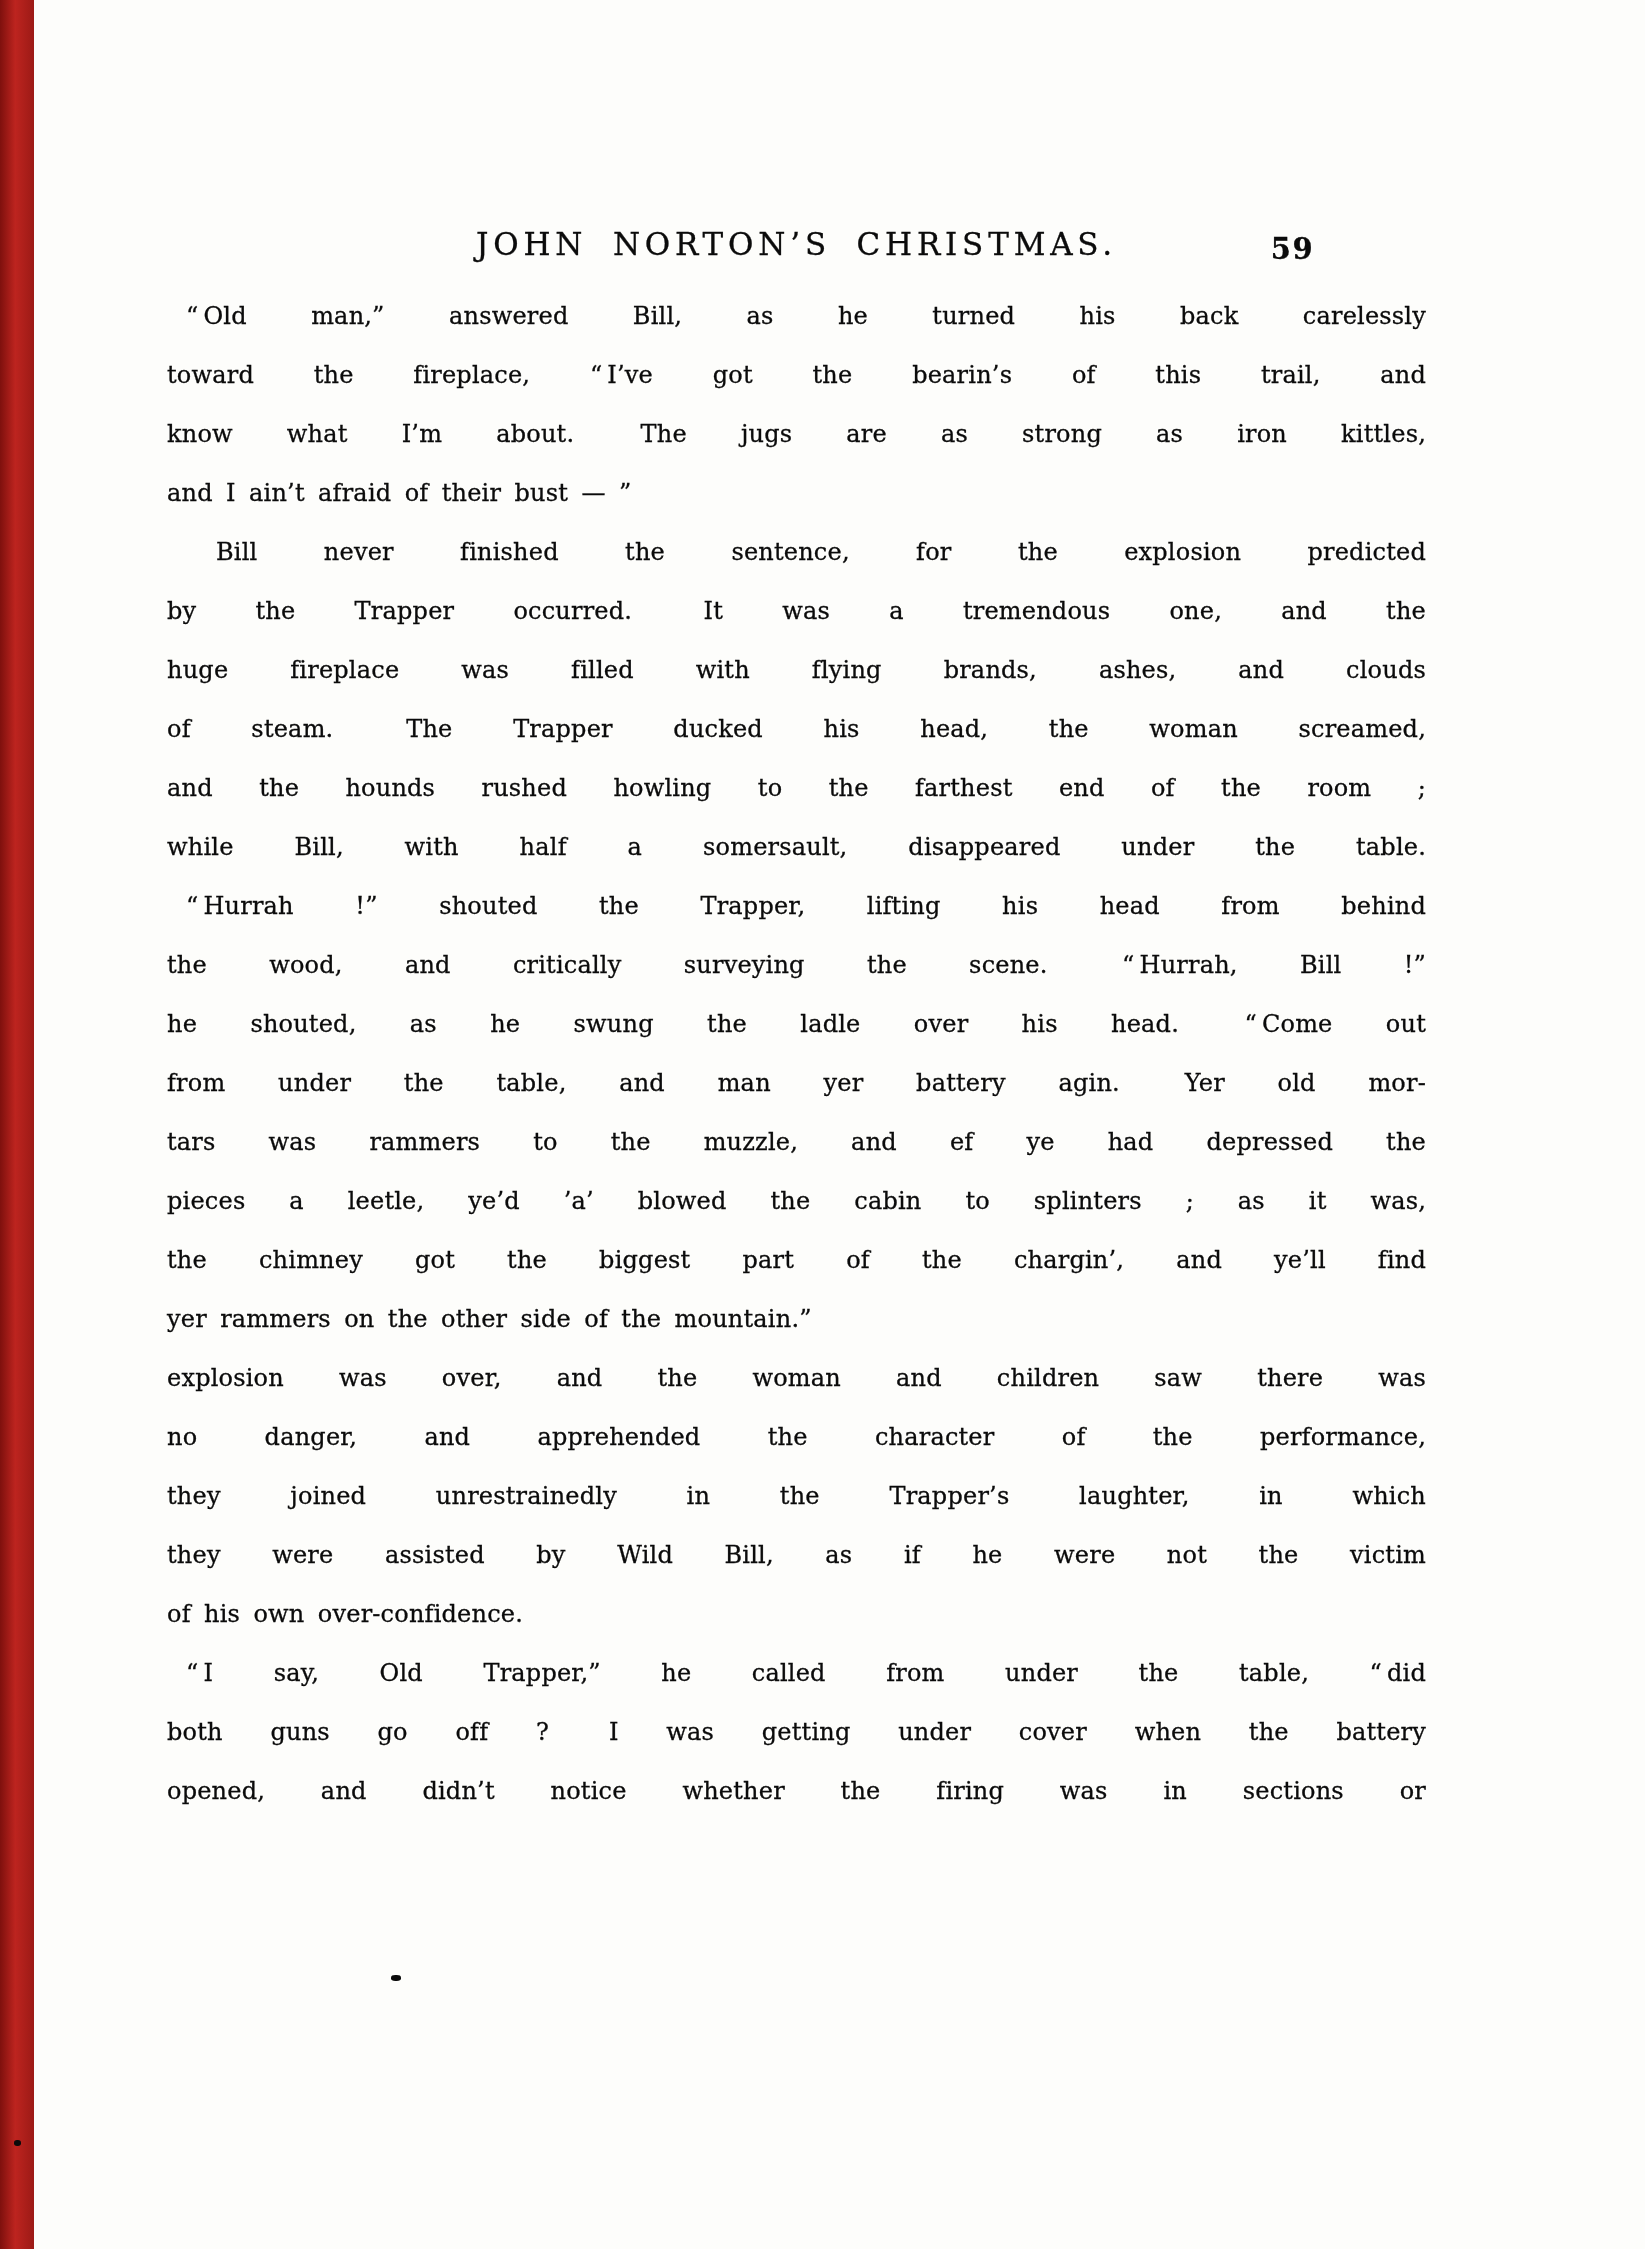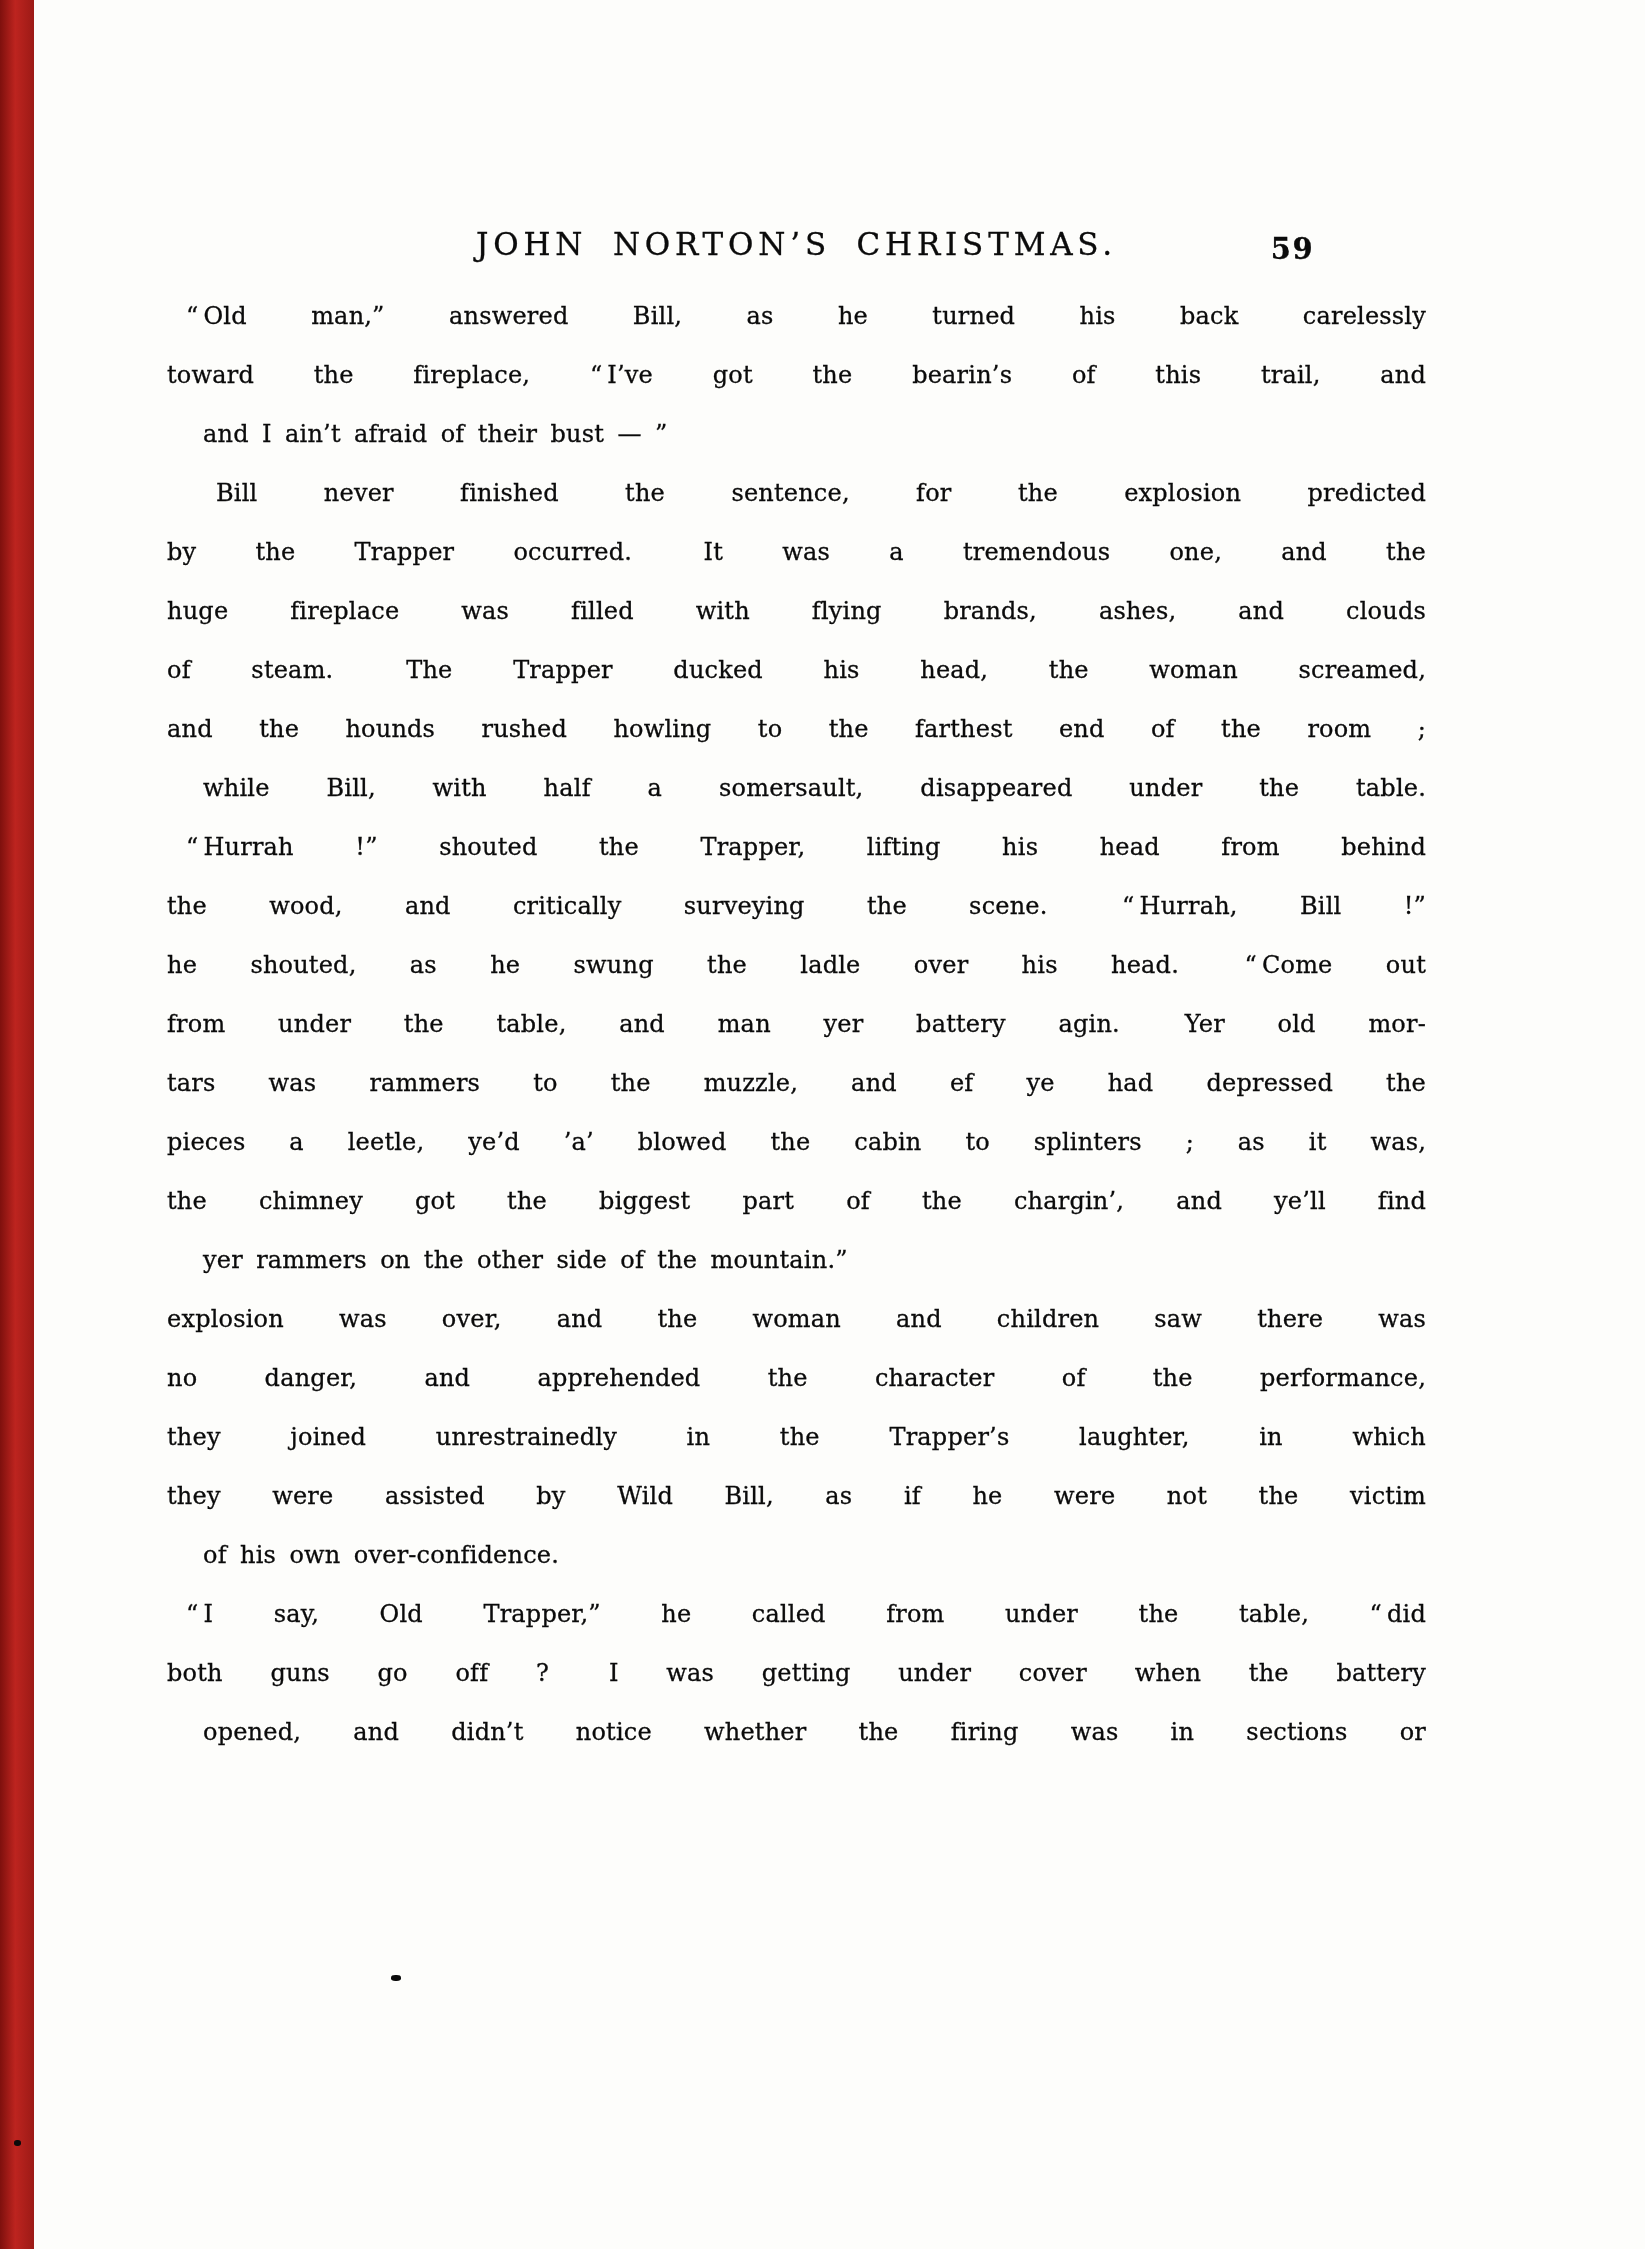--- a/index.html
+++ b/index.html
@@ -53,21 +53,21 @@
     top: 287px; left: 0;
     width: 100%;
     font-size: 24px;
     line-height: 59px;
     word-spacing: 5.5px;
     letter-spacing: 0.2px;
     -webkit-text-stroke: 0.3px currentColor;
   }
   .para { margin: 0; }
   .line { text-align: justify; text-align-last: justify; }
-  .line.last { text-align-last: left; margin-left: 36px; }
+  .line.last { text-align-last: left; }
   .line.last.lastj { text-align-last: justify; }
   .line.first { text-indent: 49px; }
   .line.first.q { text-indent: 19px; }
   .speck {
     position: absolute;
     background: var(--ink, #0b0b0b);
     border-radius: 45%;
   }
 </style>
 </head>
@@ -79,20 +79,21 @@
   <div class="textblock">
     <div class="running-header">
       <span class="title">JOHN NORTON’S CHRISTMAS.</span>
       <span class="pagenum">59</span>
     </div>
 
     <div class="text-body">
         <div class="para">
           <div class="line first q">“ Old man,” answered Bill, as he turned his back carelessly</div>
           <div class="line">toward the fireplace, “ I’ve got the bearin’s of this trail, and</div>
+          <div class="line">know what I’m about.  The jugs are as strong as iron kittles,</div>
           <div class="line last">and I ain’t afraid of their bust — ”</div>
         </div>
         <div class="para">
           <div class="line first">Bill never finished the sentence, for the explosion predicted</div>
           <div class="line">by the Trapper occurred.  It was a tremendous one, and the</div>
           <div class="line">huge fireplace was filled with flying brands, ashes, and clouds</div>
           <div class="line">of steam.  The Trapper ducked his head, the woman screamed,</div>
           <div class="line">and the hounds rushed howling to the farthest end of the room ;</div>
           <div class="line last lastj">while Bill, with half a somersault, disappeared under the table.</div>
         </div>

